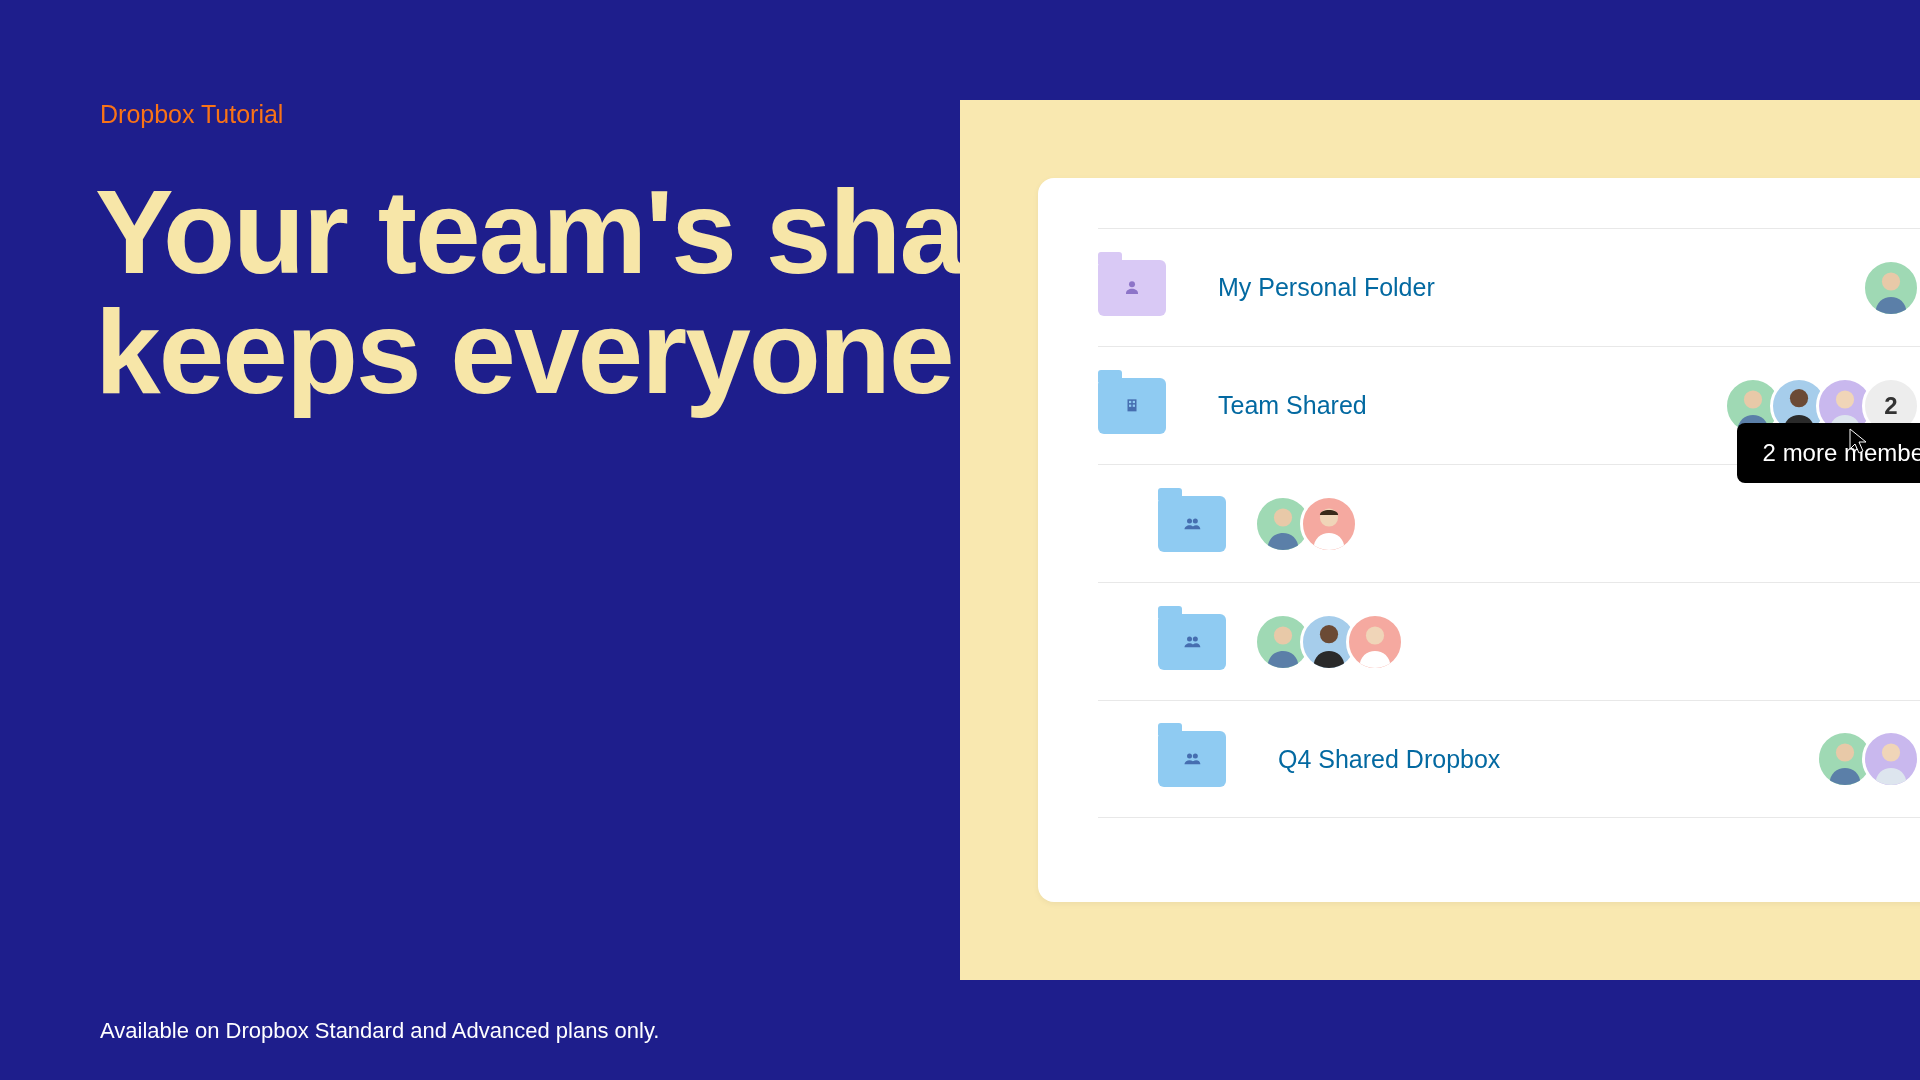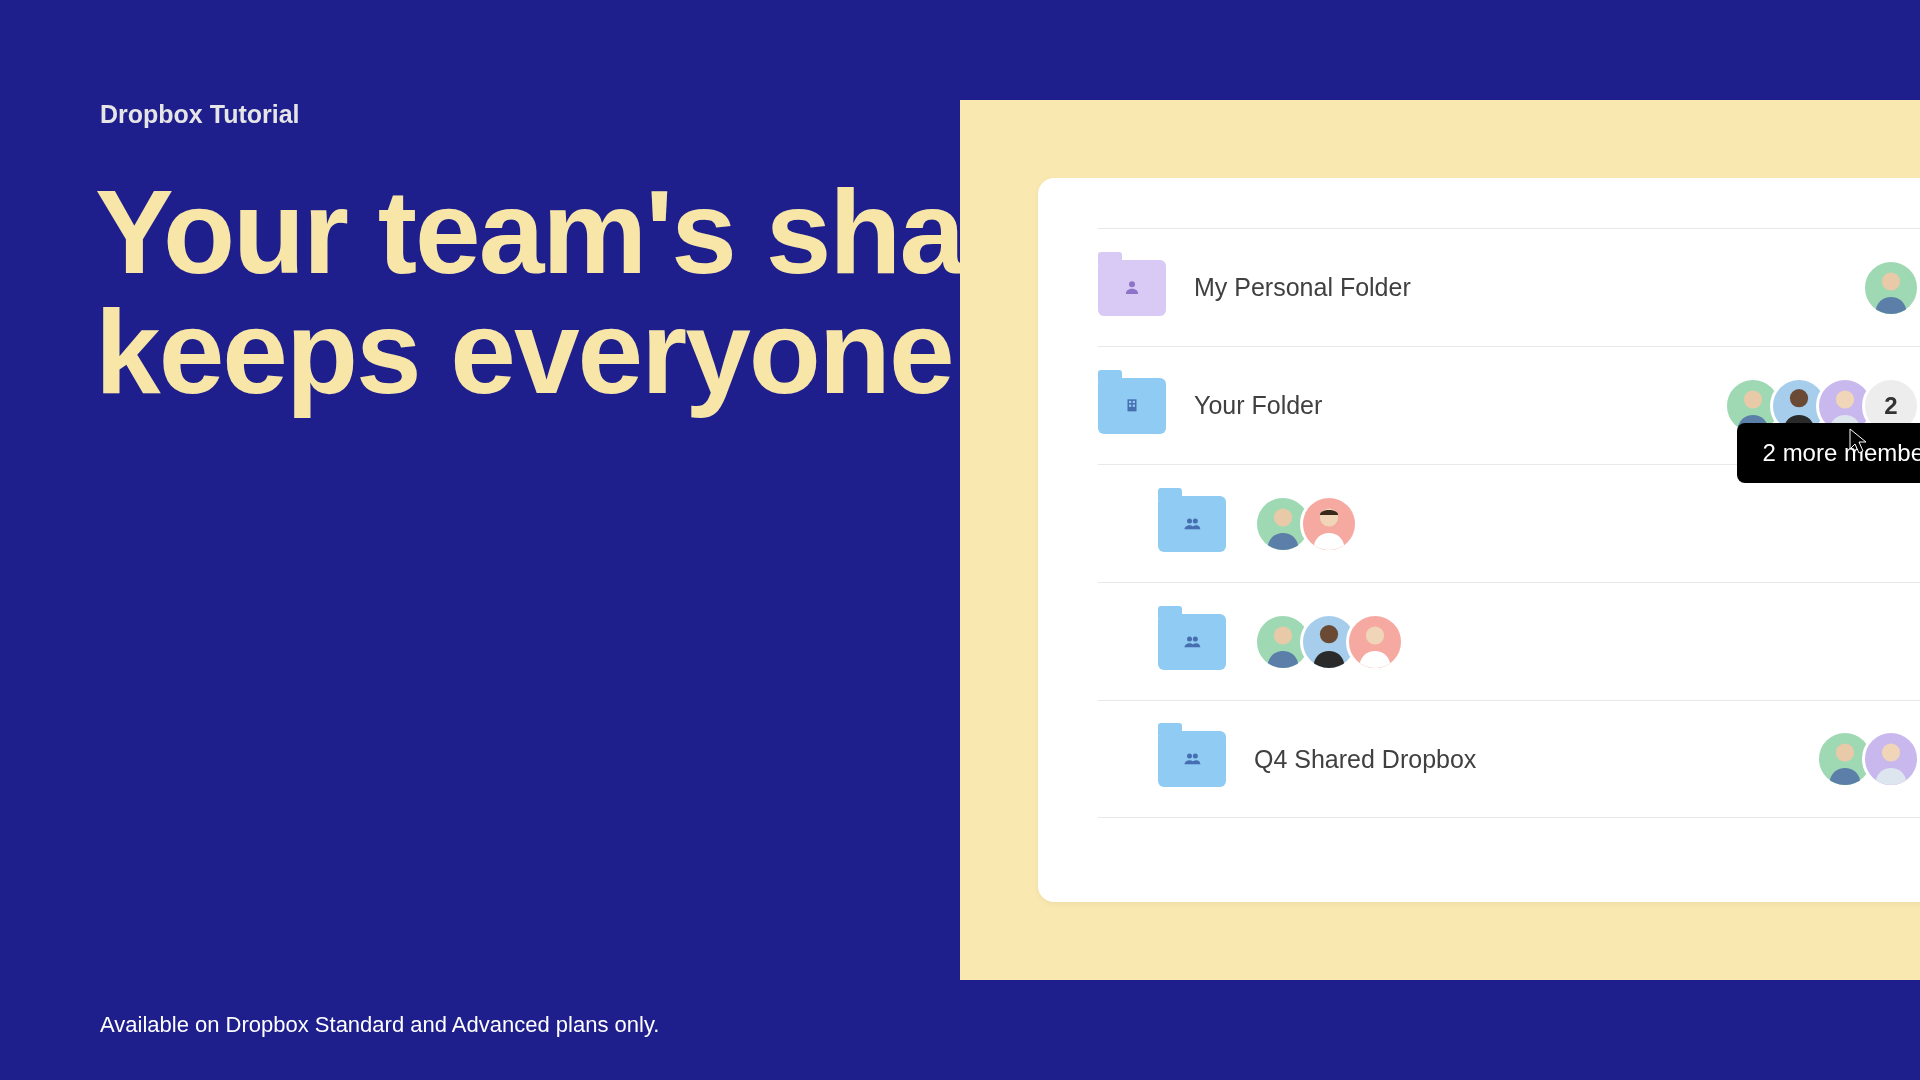--- a/index.html
+++ b/index.html
@@ -6,38 +6,38 @@
   html, body { width: 1920px; height: 1080px; overflow: hidden; }
   body {
     background: #1E1E8C;
     font-family: -apple-system, BlinkMacSystemFont, "Segoe UI", Helvetica, Arial, sans-serif;
     position: relative;
   }
   .eyebrow {
     position: absolute;
     left: 100px;
     top: 100px;
-    color: #e5e5e5;
+    color: #f97316;
     font-size: 25px;
-    font-weight: 700;
+    font-weight: 400;
   }
   .headline {
     position: absolute;
     left: 95px;
     top: 172px;
     color: #F7E6A8;
     font-size: 118px;
     font-weight: 700;
     line-height: 1.02;
     letter-spacing: -2px;
   }
   .footnote {
     position: absolute;
     left: 100px;
-    bottom: 42px;
+    bottom: 36px;
     color: #ffffff;
     font-size: 22px;
     font-weight: 400;
   }
   .illustration-frame {
     position: absolute;
     left: 960px;
     top: 100px;
     width: 1000px;
     height: 880px;
@@ -85,22 +85,23 @@
     position: absolute;
     left: 50%;
     top: 50%;
     transform: translate(-50%, -42%);
     font-size: 20px;
     color: rgba(30,30,140,0.55);
   }
   .folder-glyph.dark { color: rgba(30,30,140,0.7); }
   .row-label {
     font-size: 25px;
-    color: #404040;
+    color: #0369a1;
     flex: 1;
+    margin-left: 24px;
   }
   .avatars {
     display: flex;
     align-items: center;
     position: relative;
   }
   .avatar {
     width: 58px;
     height: 58px;
     border-radius: 50%;
@@ -173,21 +174,21 @@
         <span class="folder-glyph dark">
           <svg viewBox="0 0 24 24" width="18" height="18" fill="rgba(30,60,140,0.65)">
               <rect x="6" y="4" width="12" height="16"></rect>
               <rect x="8" y="6" width="3" height="3" fill="#8FCBF2"></rect>
               <rect x="13" y="6" width="3" height="3" fill="#8FCBF2"></rect>
               <rect x="8" y="11" width="3" height="3" fill="#8FCBF2"></rect>
               <rect x="13" y="11" width="3" height="3" fill="#8FCBF2"></rect>
             </svg>
         </span>
       </div>
-      <div class="row-label">Your Folder</div>
+      <div class="row-label">Team Shared</div>
       <div class="avatars">
         <div class="avatar" style="background:#9FD9B4">
             <svg viewBox="0 0 40 40">
               <circle cx="20" cy="15" r="7" fill="#E8C9A8"></circle>
               <path d="M8 40c0-9 6-13 12-13s12 4 12 13z" fill="#5B7FA8"></path>
             </svg>
           </div>
         <div class="avatar" style="background:#A6CDEB">
             <svg viewBox="0 0 40 40">
               <circle cx="20" cy="14" r="7" fill="#6B4A35"></circle>

